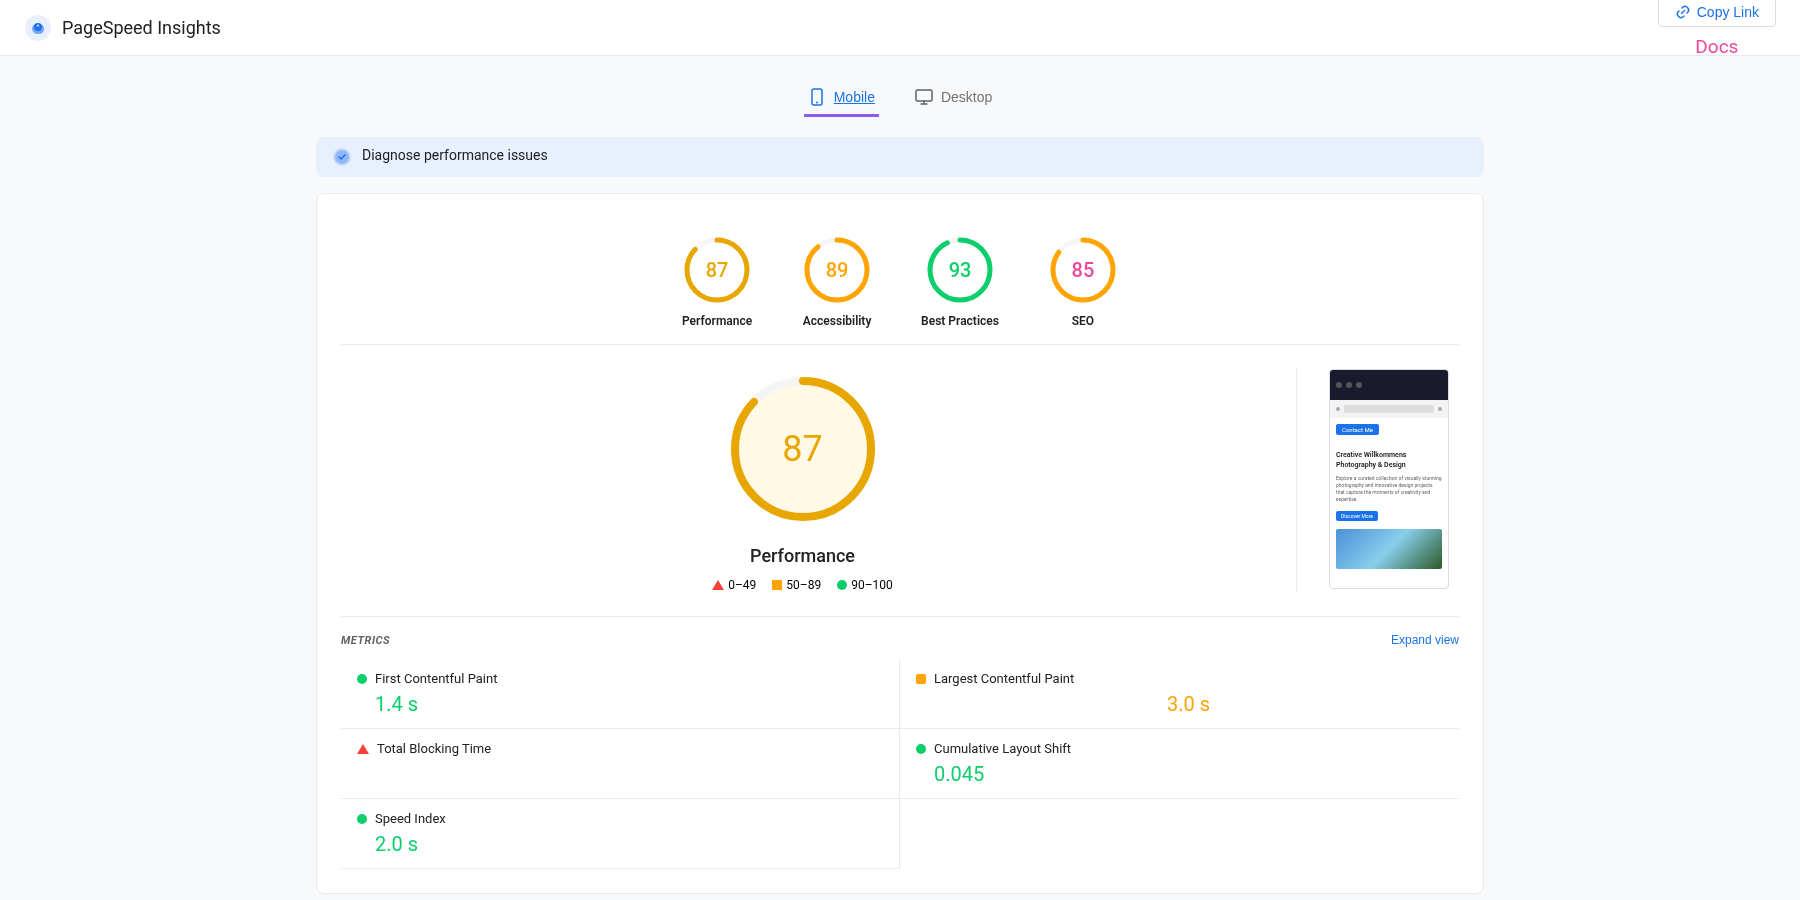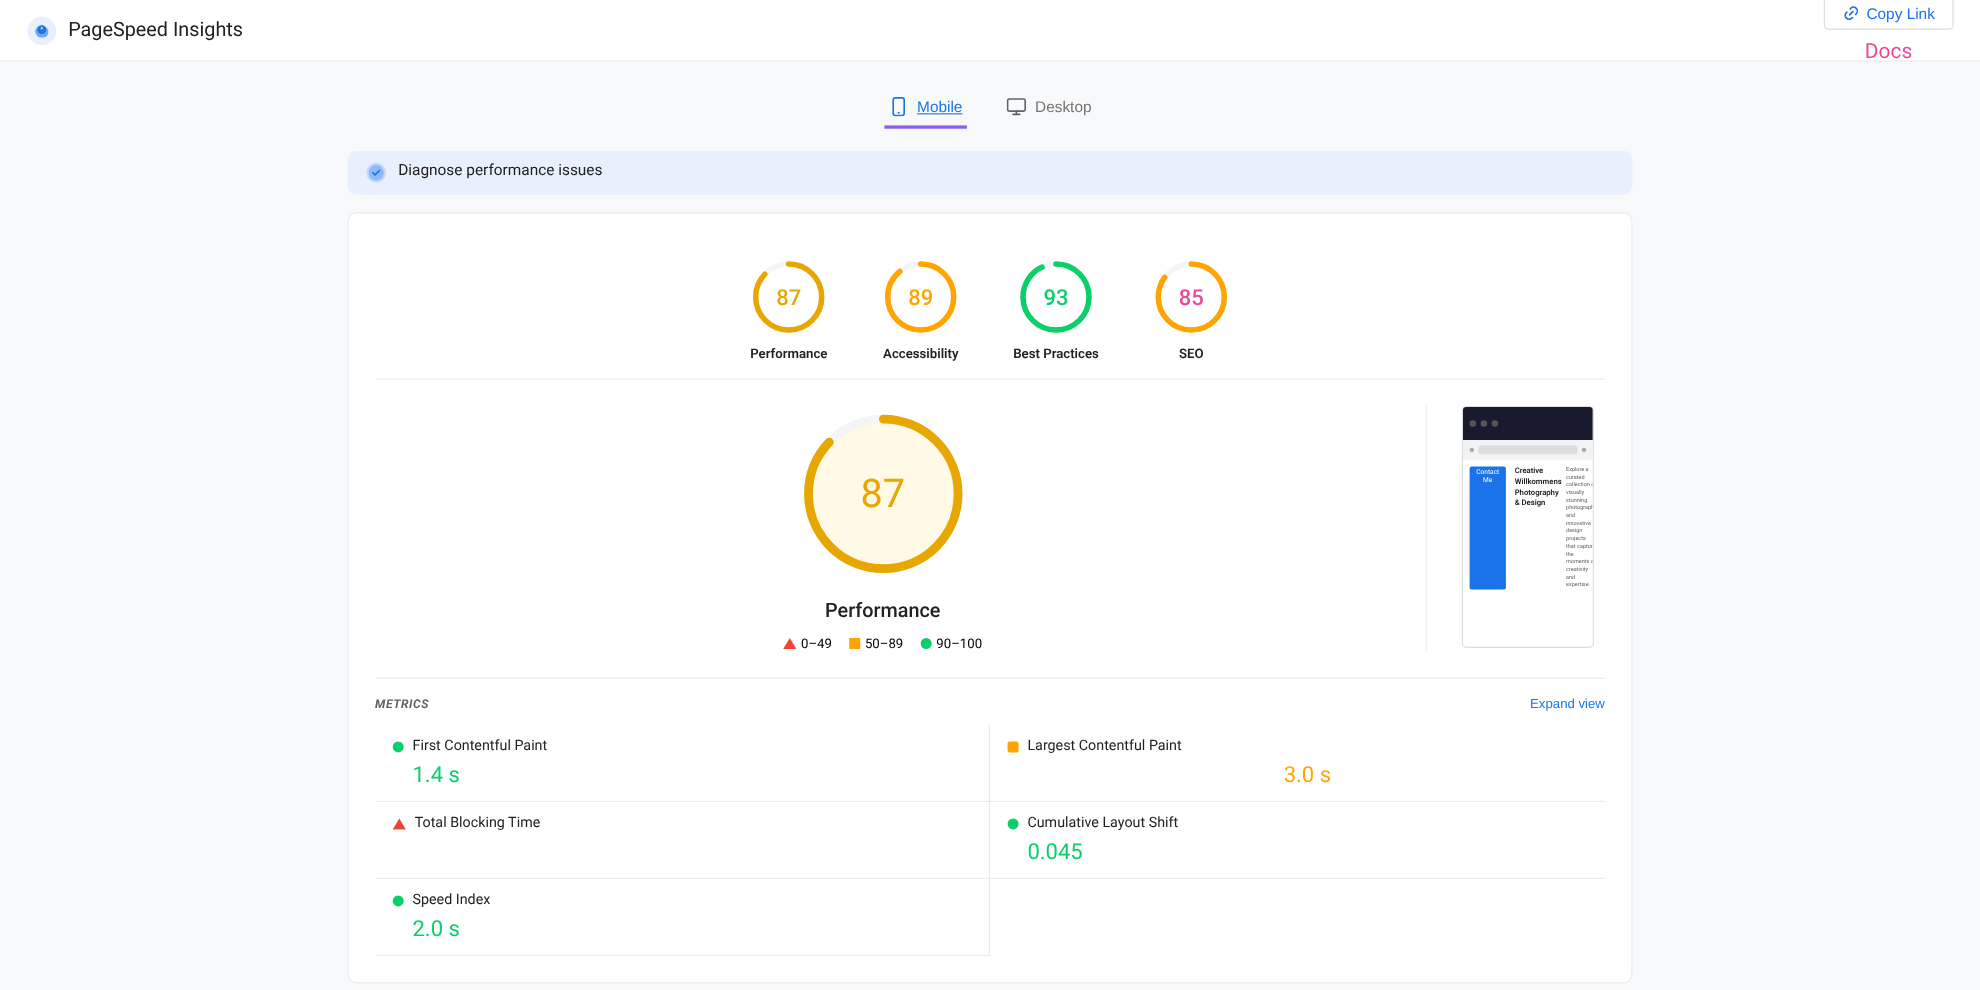--- a/index.html
+++ b/index.html
@@ -267,21 +267,21 @@
       height: 18px;
       display: flex;
       align-items: center;
       padding: 0 6px;
       gap: 4px;
     }
     .mock-nav-dot { width: 4px; height: 4px; border-radius: 50%; background: #aaa; }
     .mock-body {
       padding: 6px;
       display: flex;
-      flex-direction: row;
+      flex-direction: column;
       gap: 4px;
     }
     .mock-btn {
       background: #1a73e8;
       color: #fff;
       font-size: 6px;
       padding: 2px 6px;
       border-radius: 2px;
       text-align: center;
       width: fit-content;

